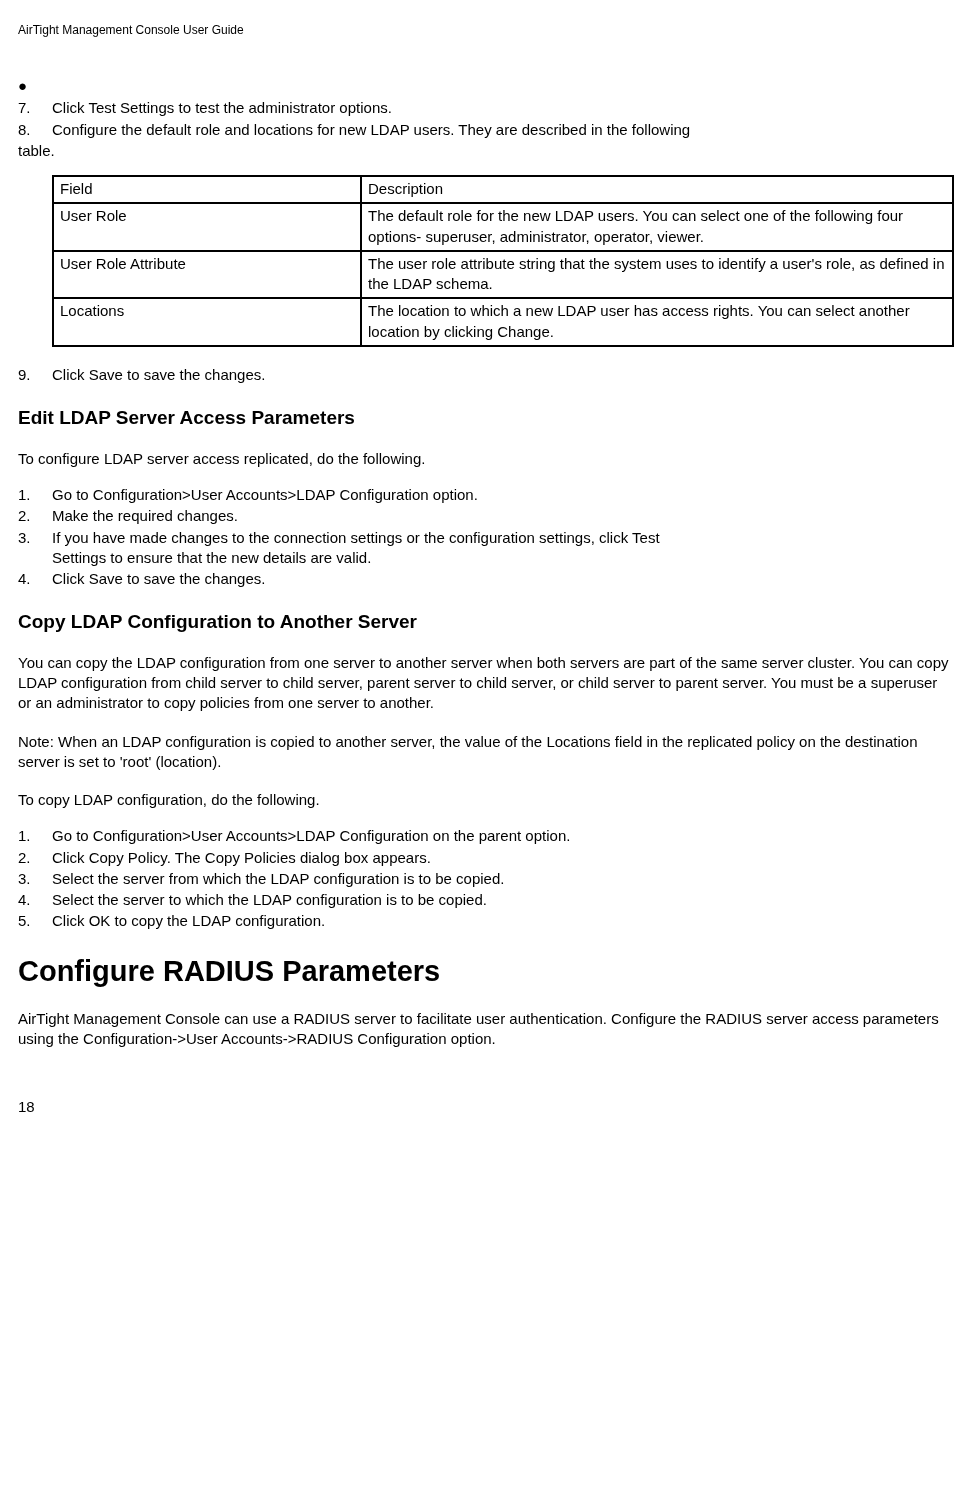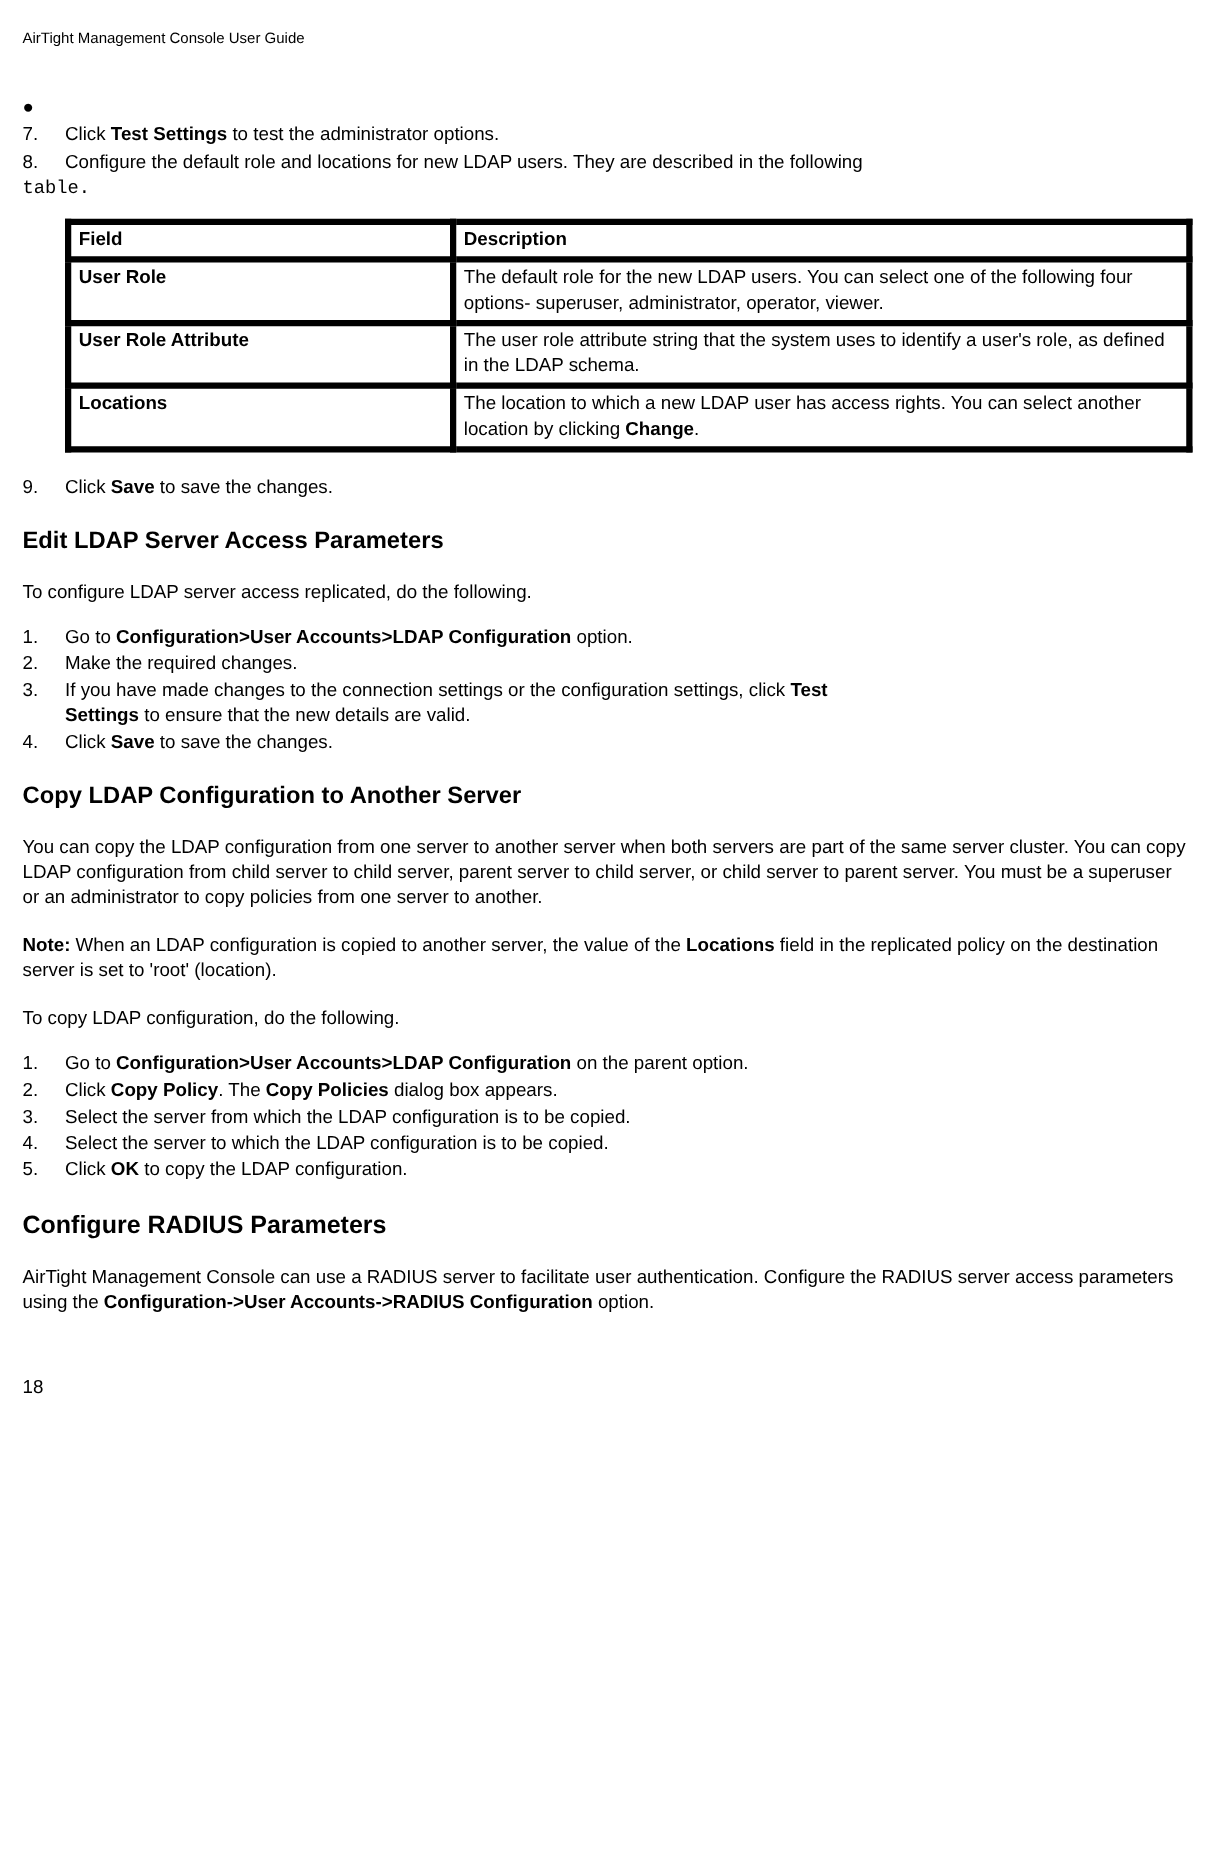--- a/index.html
+++ b/index.html
@@ -34,52 +34,51 @@
     }
     .numlist-num {
       width: 34px;
       flex-shrink: 0;
     }
     .numlist-text {
       flex: 1;
     }
     .hang-left {
       margin-left: 0;
-      font-family: Liberation Mono, monospace;
     }
     .table-wrap {
       padding-left: 34px;
       margin-bottom: 18px;
       margin-top: 12px;
     }
     table {
       border-collapse: collapse;
       width: 902px;
     }
     th, td {
-      border: 5px solid #000000;
+      border: 2px solid #000000;
       padding: 2px 6px 3px 6px;
       text-align: left;
       vertical-align: top;
       font-size: 15px;
     }
     th.field-col {
       width: 308px;
     }
     .bold {
-      font-weight: bold;
+      font-weight: normal;
     }
     h2.section {
       font-size: 19px;
       font-weight: bold;
       margin-top: 20px;
       margin-bottom: 18px;
     }
     h1.section-big {
-      font-size: 20px;
+      font-size: 29px;
       font-weight: bold;
       margin-top: 20px;
       margin-bottom: 18px;
     }
     p.para {
       margin-bottom: 18px;
     }
     p.para-tight {
       margin-bottom: 16px;
     }

